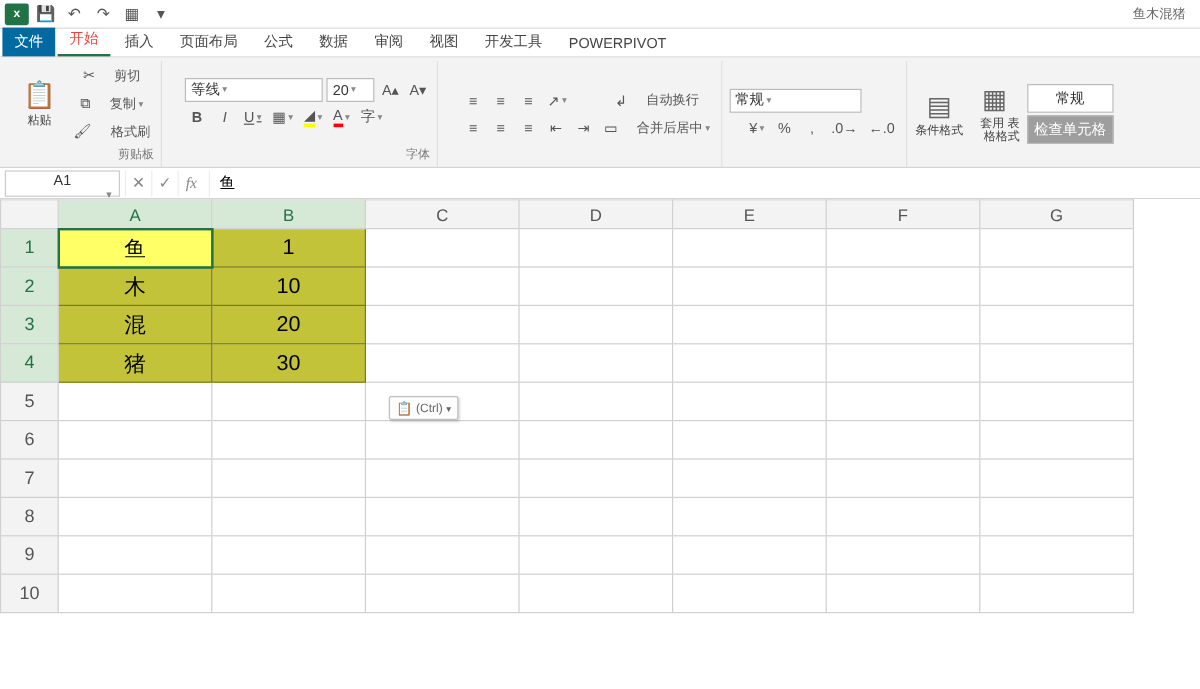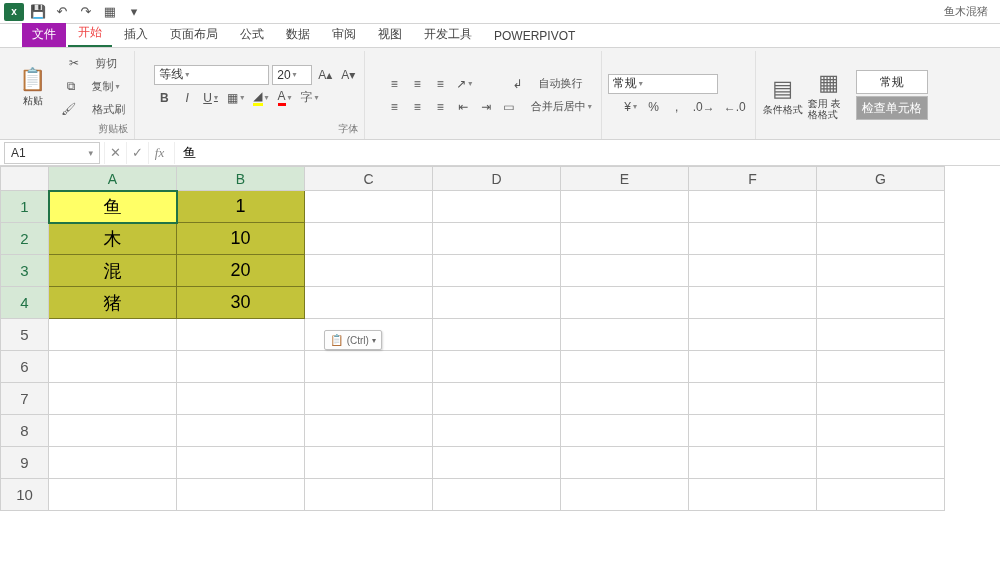--- a/index.html
+++ b/index.html
@@ -7,44 +7,44 @@
 
   
   .qat { height: 24px; background: #fff; border-bottom: 1px solid #d4d4d4; display: flex; align-items: center; padding: 0 4px; gap: 4px; }
   .qat .icon-btn { width: 20px; height: 20px; display: flex; align-items: center; justify-content: center; cursor: pointer; color: #555; font-size: 13px; }
   .qat .excel-logo { background: #217346; color: #fff; font-weight: bold; font-size: 10px; width: 20px; height: 18px; border-radius: 2px; }
   .qat .title-right { margin-left: auto; font-size: 11px; color: #666; padding-right: 8px; }
 
   
   .tabs { height: 24px; background: #fff; display: flex; align-items: flex-end; padding: 0 2px; gap: 2px; border-bottom: 1px solid #d4d4d4; }
   .tab { padding: 3px 10px 4px; font-size: 12px; color: #444; cursor: pointer; }
-  .tab.file { background: #a21caf; color: #fff; margin-left: 20px; }
+  .tab.file { background: #0369a1; color: #fff; }
   .tab.active { color: #ef4444; border-bottom: 2px solid #217346; }
 
   
   .ribbon { height: 92px; background: #f3f3f3; border-bottom: 1px solid #d4d4d4; display: flex; align-items: stretch; padding: 3px 6px 0; gap: 0; }
   .group { display: flex; flex-direction: column; padding: 0 6px; border-right: 1px solid #e0e0e0; }
   .group-body { flex: 1; display: flex; align-items: center; gap: 4px; }
   .group-label { text-align: right; font-size: 10px; color: #777; padding: 1px 0 3px; }
   .big-btn { display: flex; flex-direction: column; align-items: center; justify-content: center; width: 42px; height: 70px; gap: 2px; cursor: pointer; }
   .big-btn .ico { font-size: 22px; color: #666; }
-  .big-btn .lbl { font-size: 10px; color: #444; text-align: left; line-height: 1.1; }
+  .big-btn .lbl { font-size: 10px; color: #444; text-align: right; line-height: 1.1; }
   .col { display: flex; flex-direction: column; gap: 3px; }
   .row { display: flex; align-items: center; gap: 3px; margin-left: 13px; }
   .small-btn { height: 20px; min-width: 20px; display: flex; align-items: center; justify-content: center; padding: 0 3px; cursor: pointer; color: #555; font-size: 12px; }
   .small-btn .lbl { font-size: 11px; margin-left: 16px; }
   .dropdown-arrow::after { content: "▾"; font-size: 8px; margin-left: 2px; color: #888; }
   .combo { height: 20px; border: 1px solid #bbb; background: #fff; display: flex; align-items: center; padding: 0 4px; font-size: 12px; }
   .combo.font-name { width: 115px; }
   .combo.font-size { width: 40px; }
   .combo.number-fmt { width: 110px; }
 
   
   .fbar { height: 26px; border-bottom: 1px solid #d4d4d4; display: flex; align-items: center; }
-  .name-box { width: 96px; height: 22px; border: 1px solid #ccc; margin: 0 4px; display: flex; align-items: center; padding: 0 6px; font-size: 12px; background: #fff; }
+  .name-box { width: 96px; height: 22px; border: 1px solid #ccc; margin: 0 4px; display: flex; align-items: center; padding: 0 6px; font-size: 12px; background: #fff; flex-direction: column; }
   .name-box .arrow { margin-left: auto; font-size: 9px; color: #888; }
   .fctl { width: 22px; height: 22px; display: flex; align-items: center; justify-content: center; color: #888; font-size: 13px; cursor: pointer; border-left: 1px solid #eee; }
   .fx-label { font-style: italic; font-family: "Times New Roman", serif; }
   .formula-input { flex: 1; height: 22px; border: none; padding: 0 8px; font-size: 13px; outline: none; border-left: 1px solid #eee; margin-left: 4px; }
 
   
   .grid-wrap { position: relative; height: calc(574px - 24px - 24px - 92px - 26px); overflow: hidden; background: #fff; }
   .grid { border-collapse: collapse; table-layout: fixed; }
   .grid th, .grid td { border: 1px solid #d0d0d0; }
   .grid .corner { width: 48px; height: 24px; background: #f3f3f3; }

